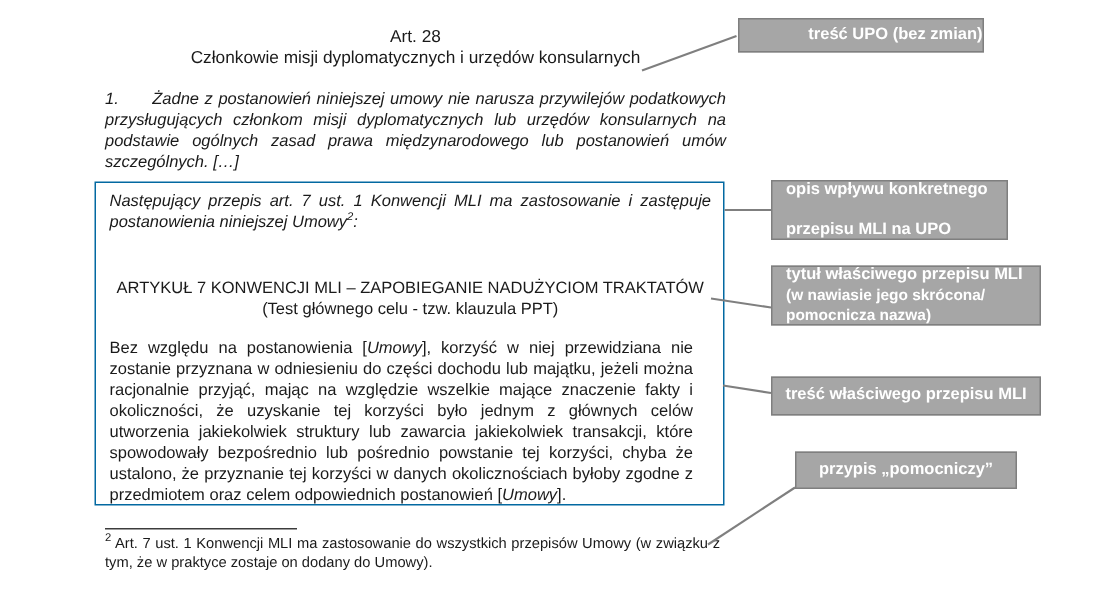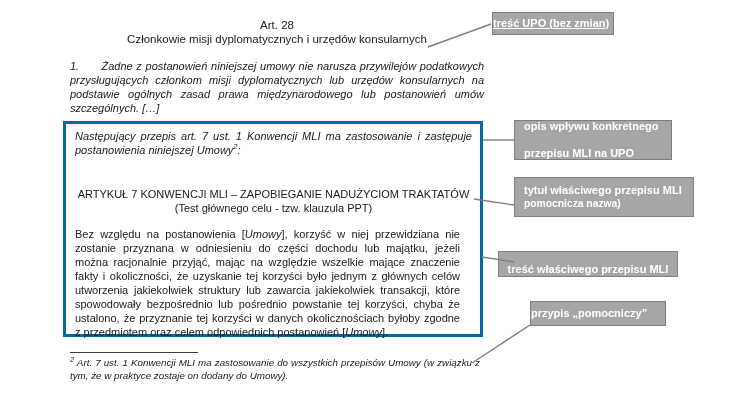--- a/index.html
+++ b/index.html
@@ -15,55 +15,55 @@
     text-align:center;font-weight:normal;font-size:11.5px;line-height:14px;
   }
   .para1{
     position:absolute;left:70px;top:59px;width:414px;margin:0;
     font-size:11px;line-height:14px;text-align:justify;font-style:italic;
   }
 
   
   .mli-box{
     position:absolute;left:63px;top:121px;width:420px;height:216px;
-    border:3px solid #0369a1;box-sizing:border-box;
+    border:1px solid #0369a1;box-sizing:border-box;
     padding:5px 8px 0 9px;background:#ffffff;
   }
   .mli-intro{
     margin:0;font-style:italic;font-size:11px;line-height:14px;text-align:justify;
   }
   .mli-heading{
     margin-top:30px;text-align:center;font-size:11px;line-height:14px;white-space:nowrap;
   }
   .mli-heading .sub{white-space:normal;}
   .mli-body{
     margin:12px 12px 0 0;font-size:11px;line-height:14px;text-align:justify;
   }
   sup{font-size:7.5px;line-height:0;vertical-align:super;}
 
   
   .fn-sep{position:absolute;left:70px;top:352px;width:128px;height:0;border-top:1.2px solid #3c3c3c;}
   .footnote{
     position:absolute;left:70px;top:357px;width:410px;margin:0;
-    font-size:9.8px;line-height:12.5px;text-align:justify;font-style:italic;
+    font-size:9.8px;line-height:12.5px;text-align:justify;
   }
 
   
   .callout{
     position:absolute;box-sizing:border-box;
     background:#a6a6a6;border:1.8px solid #7f7f7f;color:#ffffff;
     font-weight:bold;font-size:11px;line-height:13.5px;
     display:flex;flex-direction:column;justify-content:center;
   }
-  .c-upo    {left:492px;top:12px; width:122px;height:23px;text-align:left;text-decoration:underline;}
+  .c-upo    {left:492px;top:12px; width:164px;height:23px;text-align:right;}
   .c-opis   {left:514px;top:120px;width:158px;height:40px;padding-left:9px;text-align:left;}
   .c-tytul  {left:514px;top:177px;width:180px;height:40px;padding-left:9px;text-align:left;}
   .c-tytul .small{font-size:10.3px;line-height:13px;}
-  .c-tresc  {left:498px;top:251px;width:180px;height:26px;text-align:center;justify-content:flex-end;}
-  .c-przypis{left:530px;top:301px;width:136px;height:25px;}
+  .c-tresc  {left:514px;top:251px;width:180px;height:26px;text-align:center;}
+  .c-przypis{left:530px;top:301px;width:148px;height:25px;text-align:center;}
 
   
   svg.lines{position:absolute;left:0;top:0;width:737px;height:405px;pointer-events:none;}
   svg.lines line{stroke:#7f7f7f;stroke-width:1.4;}
 </style>
 </head>
 <body>
 
 <div class="page">
 
@@ -90,20 +90,21 @@
     <span style="display: block;">treść UPO (bez zmian)</span>
   </div>
 
   <div class="callout c-opis">
     <span style="display: block;">opis wpływu konkretnego</span>
     <span style="display: block; margin-top: 13px;">przepisu MLI na UPO</span>
   </div>
 
   <div class="callout c-tytul">
     <span style="display: block;">tytuł właściwego przepisu MLI</span>
+    <span class="small" style="display: block;">(w nawiasie jego skrócona/</span>
     <span class="small" style="display: block;">pomocnicza nazwa)</span>
   </div>
 
   <div class="callout c-tresc">
     <span style="display: block;">treść właściwego przepisu MLI</span>
   </div>
 
   <div class="callout c-przypis">
     <span style="display: block;">przypis „pomocniczy”</span>
   </div>

